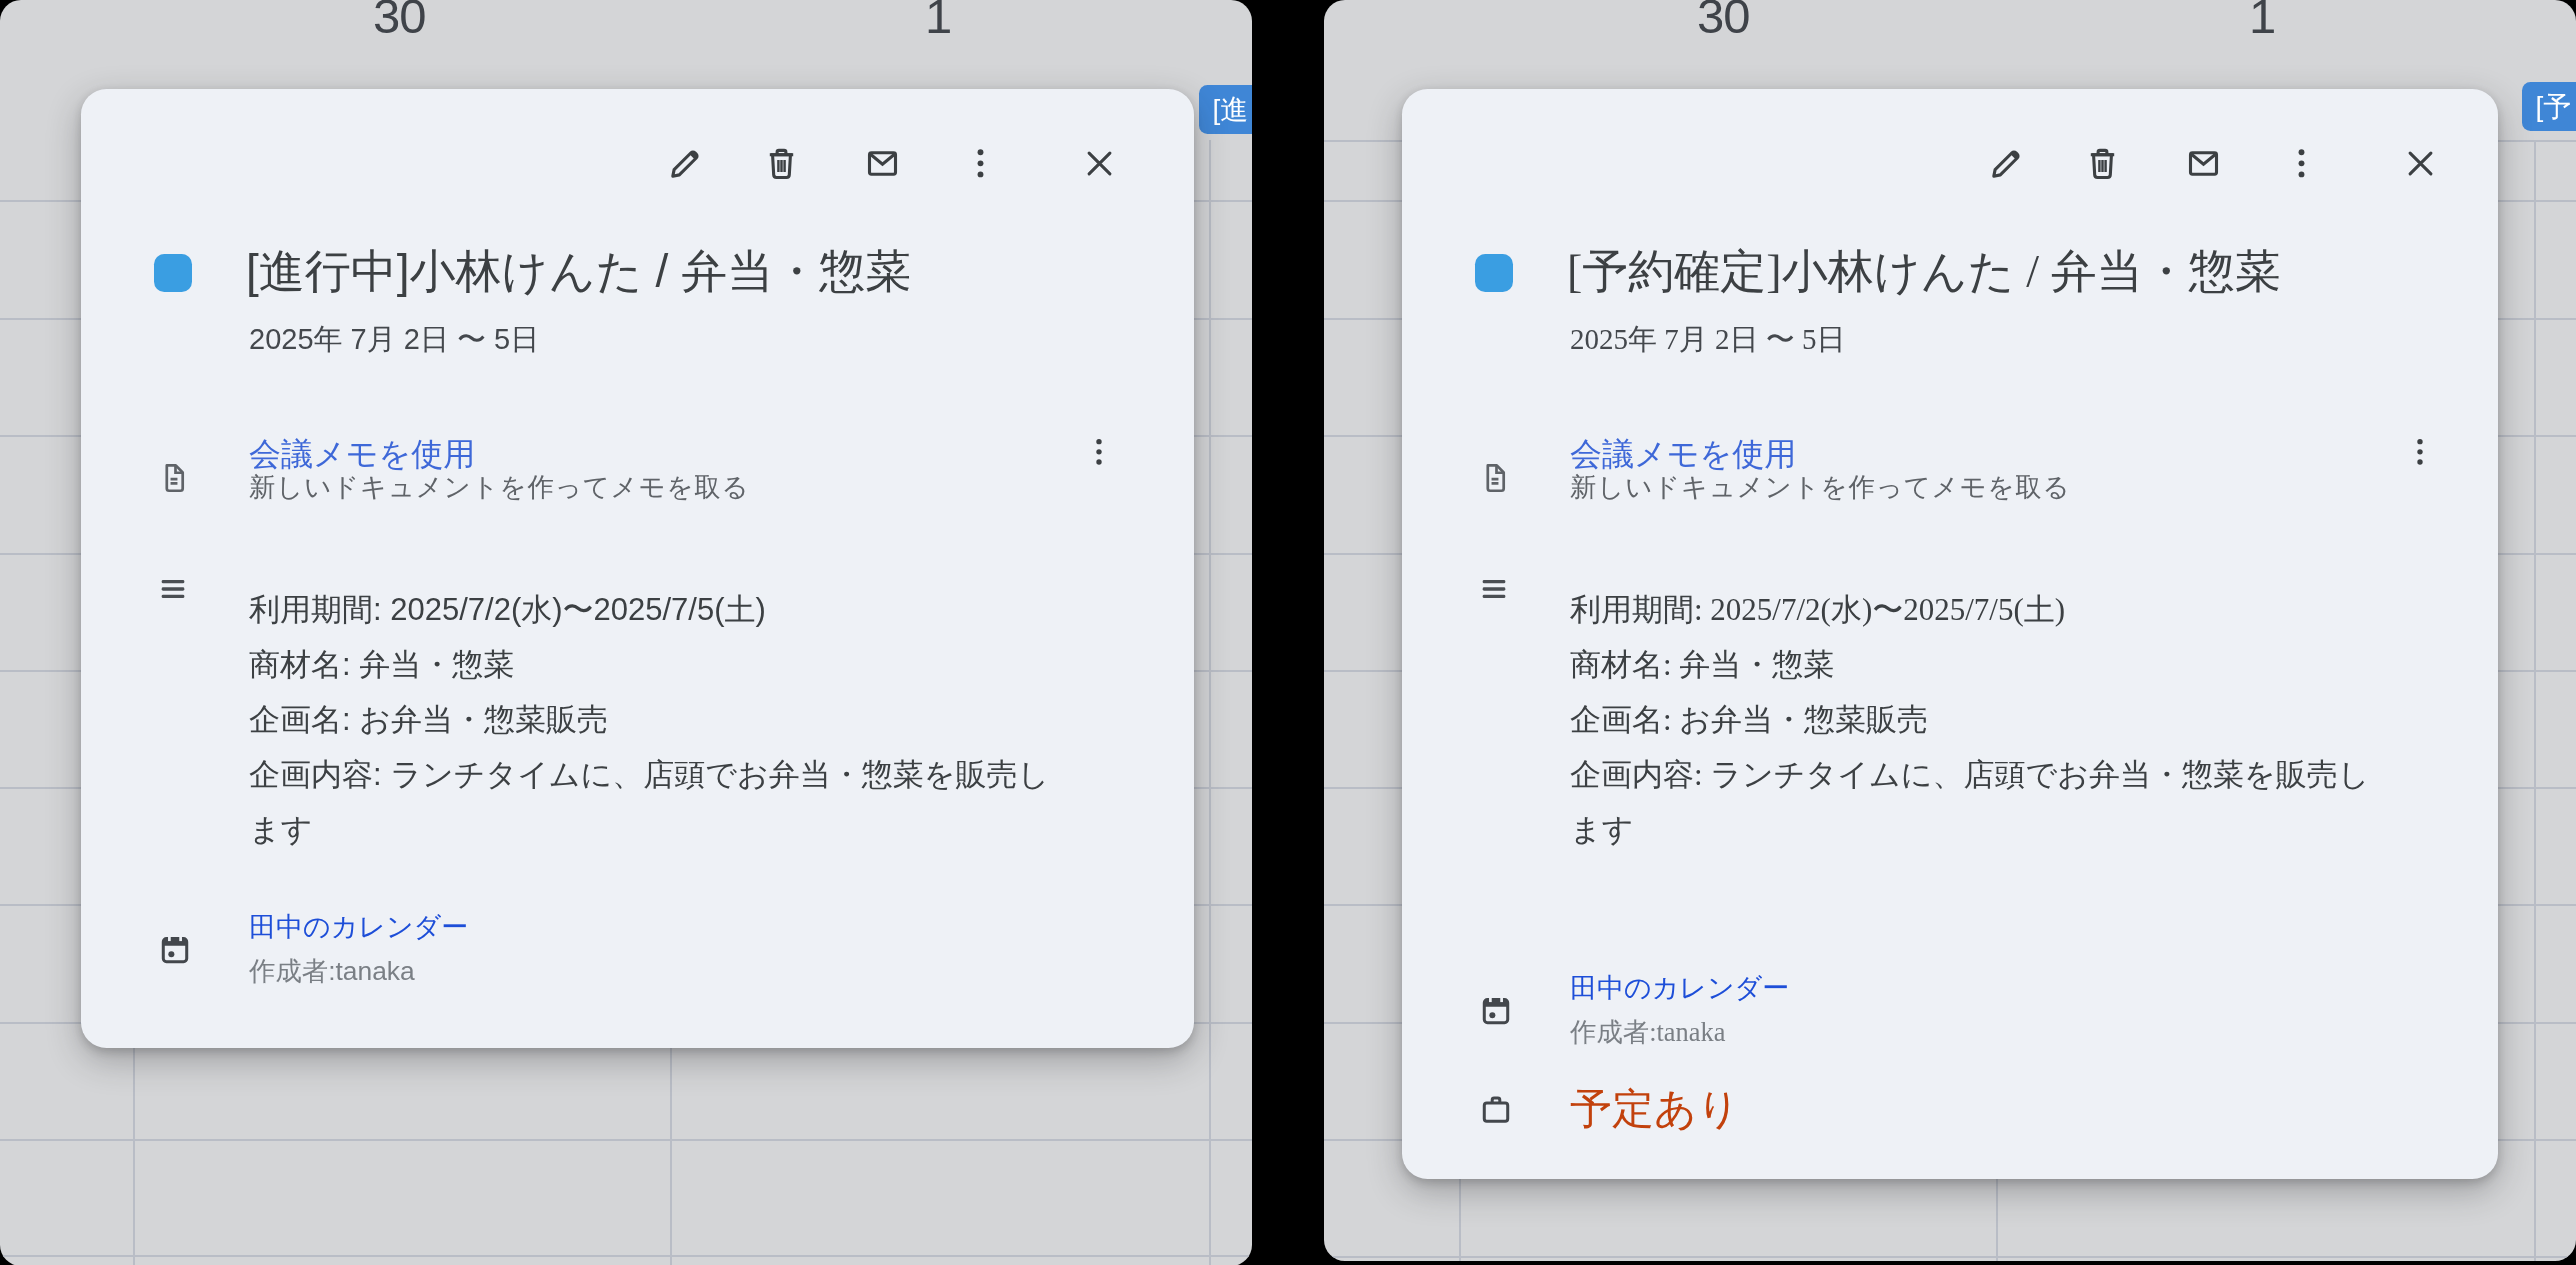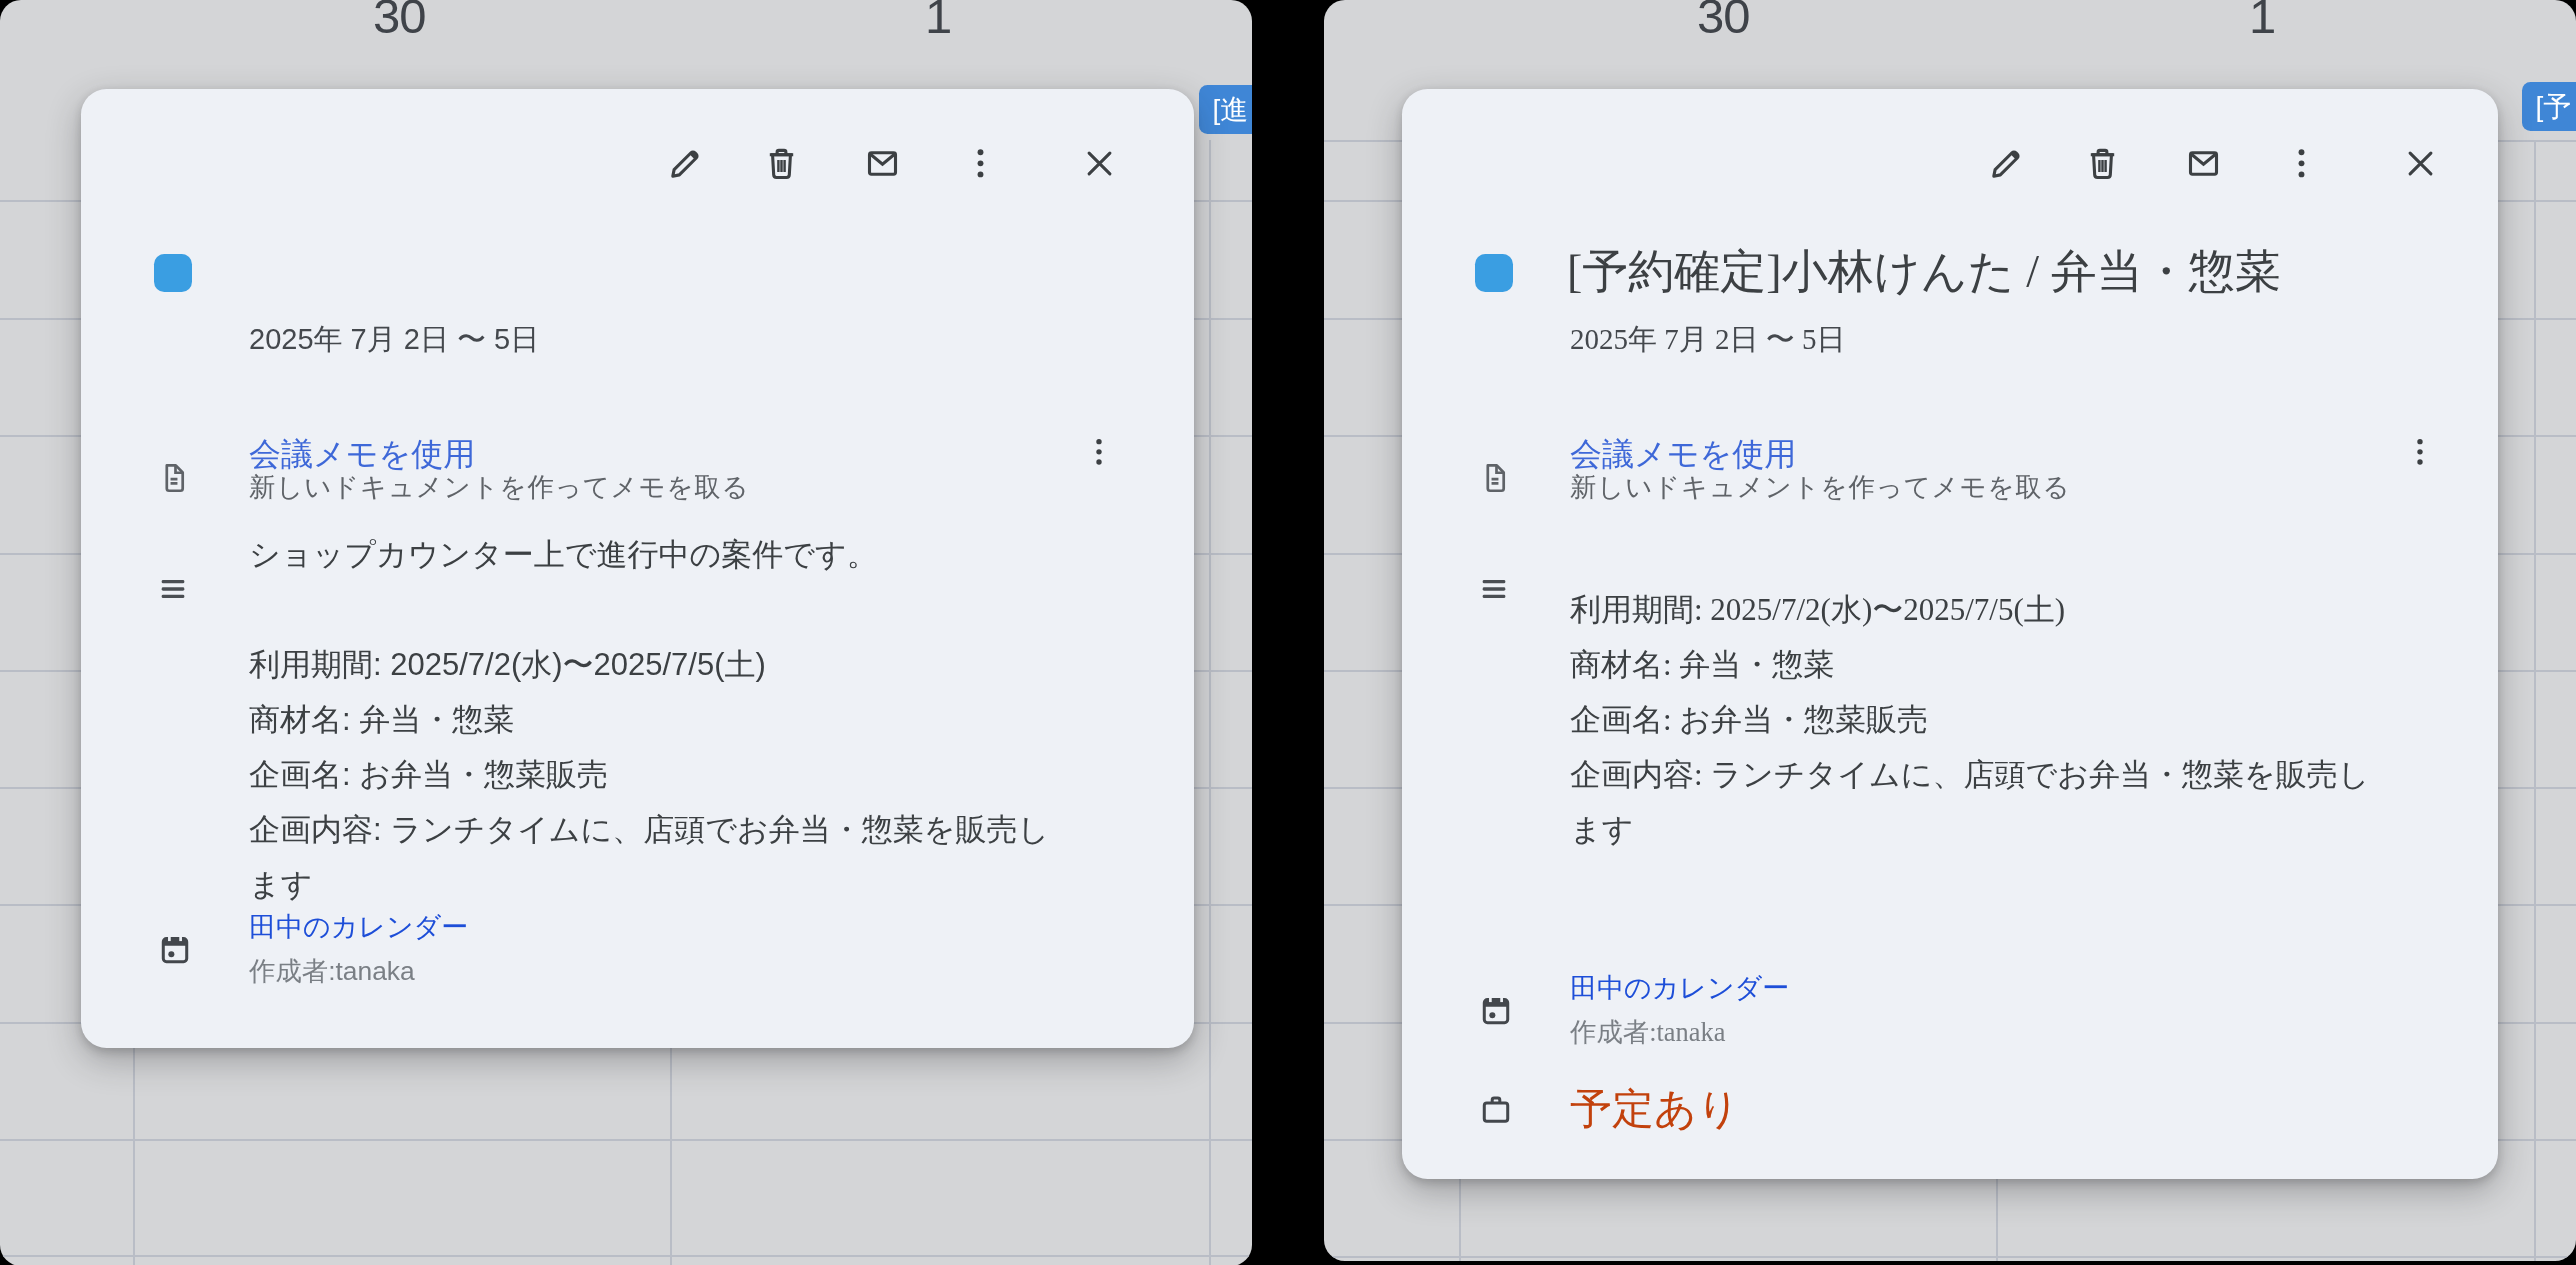--- a/index.html
+++ b/index.html
@@ -180,20 +180,21 @@
           <use href="#ic-more"></use>
         </svg>
       </div>
     <div class="icon-btn i5">
         <svg viewBox="0 0 24 24">
           <use href="#ic-close"></use>
         </svg>
       </div>
 
     <div class="color-square"></div>
+    <div class="evt-title">[進行中]小林けんた / 弁当・惣菜</div>
     <div class="evt-date">2025年 7月 2日 〜 5日</div>
 
     <div class="side-icon doc-icon">
         <svg viewBox="0 0 24 24" width="36" height="36">
           <use href="#ic-doc"></use>
         </svg>
       </div>
     <div class="notes-link">会議メモを使用</div>
     <div class="notes-hint">新しいドキュメントを作ってメモを取る</div>
     <div class="notes-more">
@@ -201,21 +202,20 @@
           <use href="#ic-more"></use>
         </svg>
       </div>
 
     <div class="side-icon subject-icon">
         <svg viewBox="0 0 24 24" width="34" height="34">
           <use href="#ic-subject"></use>
         </svg>
       </div>
     <div class="desc-block">
-        <div class="desc-line">ショップカウンター上で進行中の案件です。</div>
         <div class="desc-line"></div>
         <div class="desc-line">利用期間: 2025/7/2(水)〜2025/7/5(土)</div>
         <div class="desc-line">商材名: 弁当・惣菜</div>
         <div class="desc-line">企画名: お弁当・惣菜販売</div>
         <div class="desc-line">企画内容: ランチタイムに、店頭でお弁当・惣菜を販売し</div>
         <div class="desc-line">ます</div>
       </div>
 
     <div class="side-icon cal-icon">
         <svg viewBox="0 0 24 24" width="38" height="38">

